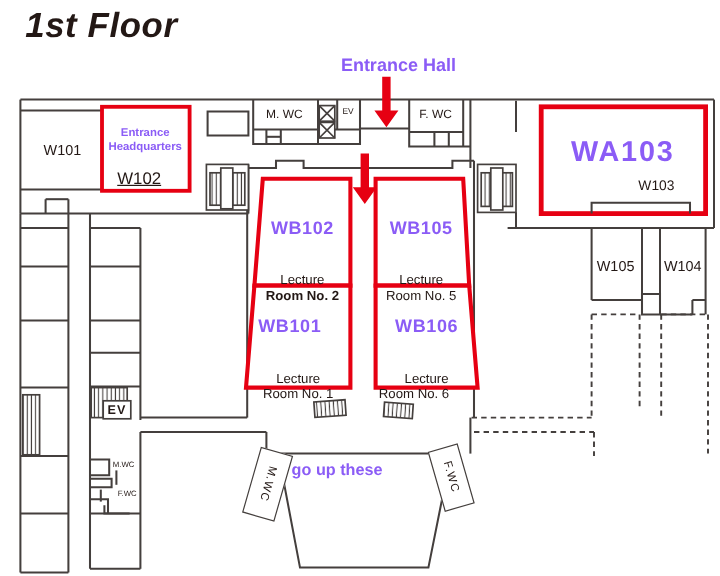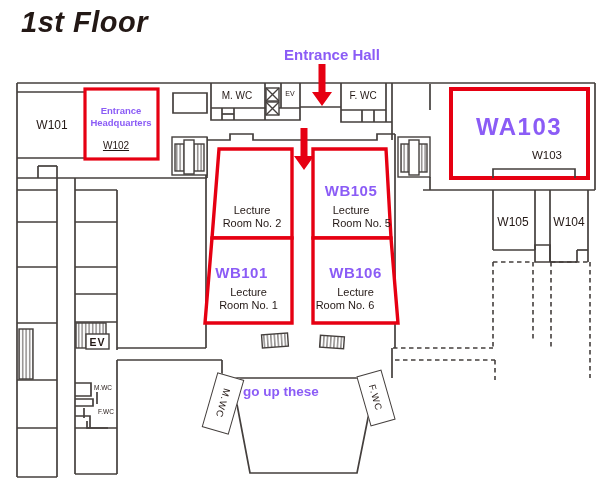--- a/index.html
+++ b/index.html
@@ -8,21 +8,21 @@
   #plan svg{position:absolute;left:0;top:0;}
   .lbl{position:absolute;color:#231815;line-height:1;white-space:nowrap;}
   .ctr{text-align:center;}
   .red{color:#8b5cf6;font-weight:bold;}
   .title{font-size:29px;font-weight:bold;letter-spacing:0.5px;color:#231815;}
   .room{font-size:12px;}
   .small{font-size:10px;}
   .tiny{font-size:6.5px;}
   .code{font-size:15px;letter-spacing:0.5px;}
   .bigcode{font-size:24px;letter-spacing:1.5px;}
-  .sub{font-size:11px;}
+  .sub{font-size:11px;margin-top:24px;}
   .note{font-size:13.5px;margin-top:33px;}
   .wcbox{position:absolute;background:#fff;border:1.6px solid #443f3d;
          display:flex;align-items:center;justify-content:center;}
   .wcbox span{writing-mode:vertical-rl;font-size:9.5px;color:#231815;letter-spacing:1px;}
   .evlbl{font-size:10.5px;font-weight:bold;letter-spacing:1px;}
 </style>
 </head>
 <body>
 
 <div id="plan">
@@ -187,38 +187,39 @@
 </svg>
 
 <div class="lbl title" style="left:21px;top:8px;font-style:italic;">1st Floor</div>
 
 <div class="lbl red ctr" style="left:262px;top:47px;width:140px;font-size:15px;">Entrance Hall</div>
 
 <div class="lbl room ctr" style="left:16px;top:119px;width:72px;">W101</div>
 
 <div class="lbl red ctr" style="left:86px;top:106px;width:70px;font-size:9.5px;">Entrance</div>
 <div class="lbl red ctr" style="left:86px;top:118px;width:70px;font-size:9.5px;">Headquarters</div>
-<div class="lbl ctr" style="left:86px;top:141px;width:60px;font-size:10px;text-decoration:underline;">W102</div>
+<div class="lbl ctr" style="left:86px;top:141px;width:60px;font-size:14px;text-decoration:underline;">W102</div>
 
 <div class="lbl small ctr" style="left:208px;top:91px;width:58px;">M. WC</div>
 <div class="lbl ctr" style="left:281px;top:90px;width:18px;font-size:7px;">EV</div>
 <div class="lbl small ctr" style="left:336px;top:91px;width:54px;">F. WC</div>
 
 <div class="lbl red bigcode ctr" style="left:449px;top:115px;width:140px;">WA103</div>
 <div class="lbl ctr" style="left:435px;top:150px;width:144px;font-size:11.5px;padding-left:40px;">W103</div>
 
 <div class="lbl room ctr" style="left:491px;top:216px;width:44px;">W105</div>
 <div class="lbl room ctr" style="left:548px;top:216px;width:42px;">W104</div>
 
+<div class="lbl red code ctr" style="left:212px;top:183px;width:80px;">WB102</div>
 <div class="lbl sub ctr" style="left:212px;top:205px;width:80px;">Lecture</div>
-<div class="lbl sub ctr" style="left:212px;top:218px;width:80px;">Room No. 2</div>
+<div class="lbl sub ctr" style="left:212px;top:218px;width:80px;font-weight:bold;">Room No. 2</div>
 
 <div class="lbl red code ctr" style="left:311px;top:183px;width:80px;">WB105</div>
 <div class="lbl sub ctr" style="left:311px;top:205px;width:80px;">Lecture</div>
-<div class="lbl sub ctr" style="left:311px;top:218px;width:80px;text-align:right;">Room No. 5</div>
+<div class="lbl sub ctr" style="left:311px;top:218px;width:80px;">Room No. 5</div>
 
 <div class="lbl red code ctr" style="left:205px;top:265px;width:73px;">WB101</div>
 <div class="lbl sub ctr" style="left:205px;top:287px;width:87px;">Lecture</div>
 <div class="lbl sub ctr" style="left:205px;top:300px;width:87px;">Room No. 1</div>
 
 <div class="lbl red code ctr" style="left:313px;top:265px;width:85px;">WB106</div>
 <div class="lbl sub ctr" style="left:313px;top:287px;width:85px;">Lecture</div>
 <div class="lbl sub ctr" style="left:313px;top:300px;width:64px;">Room No. 6</div>
 
 <div class="lbl red note" style="left:243px;top:352px;">go up these</div>

